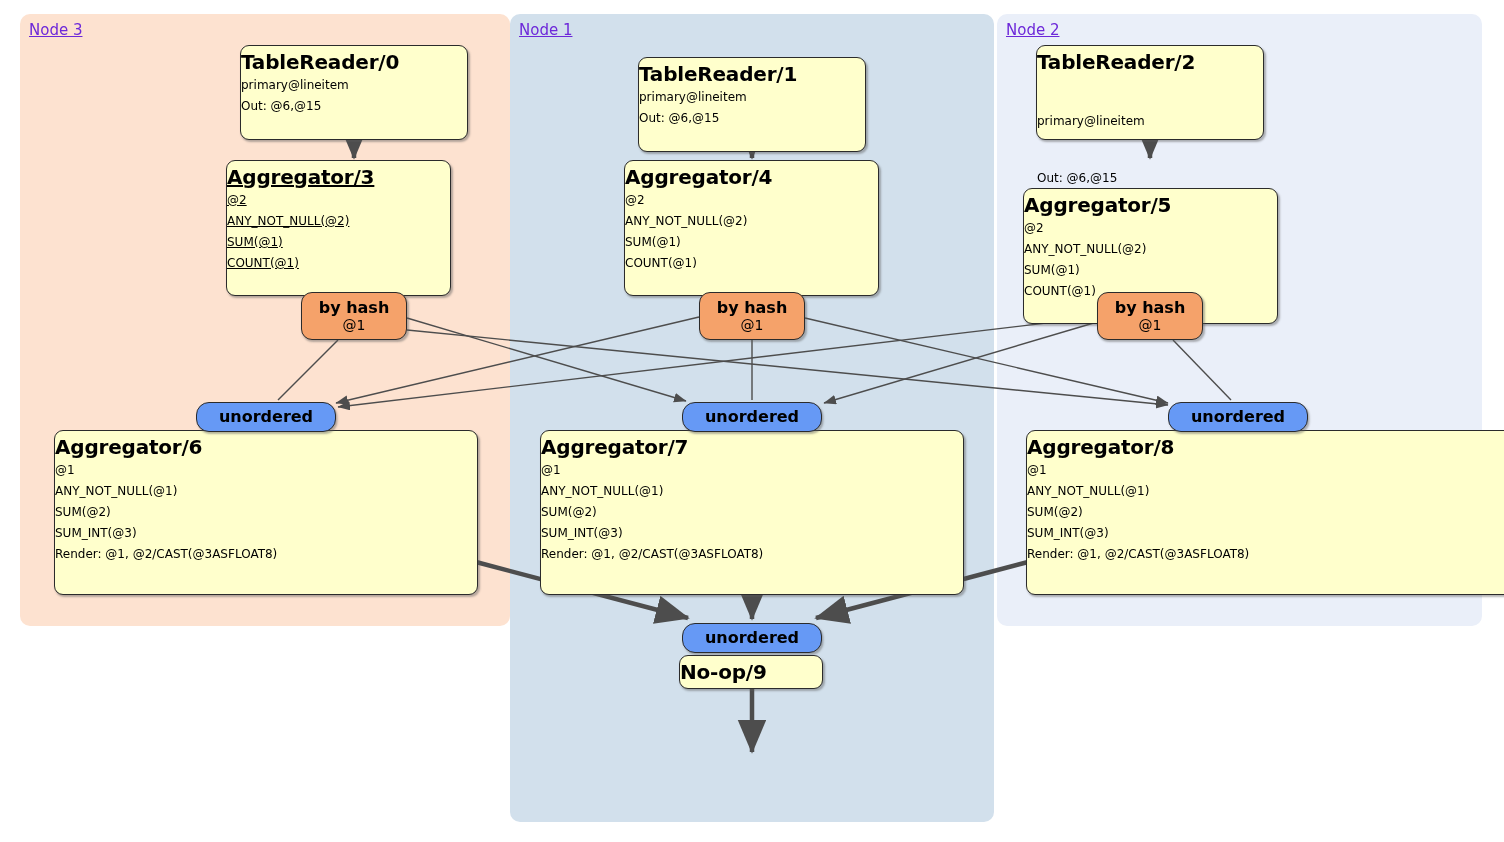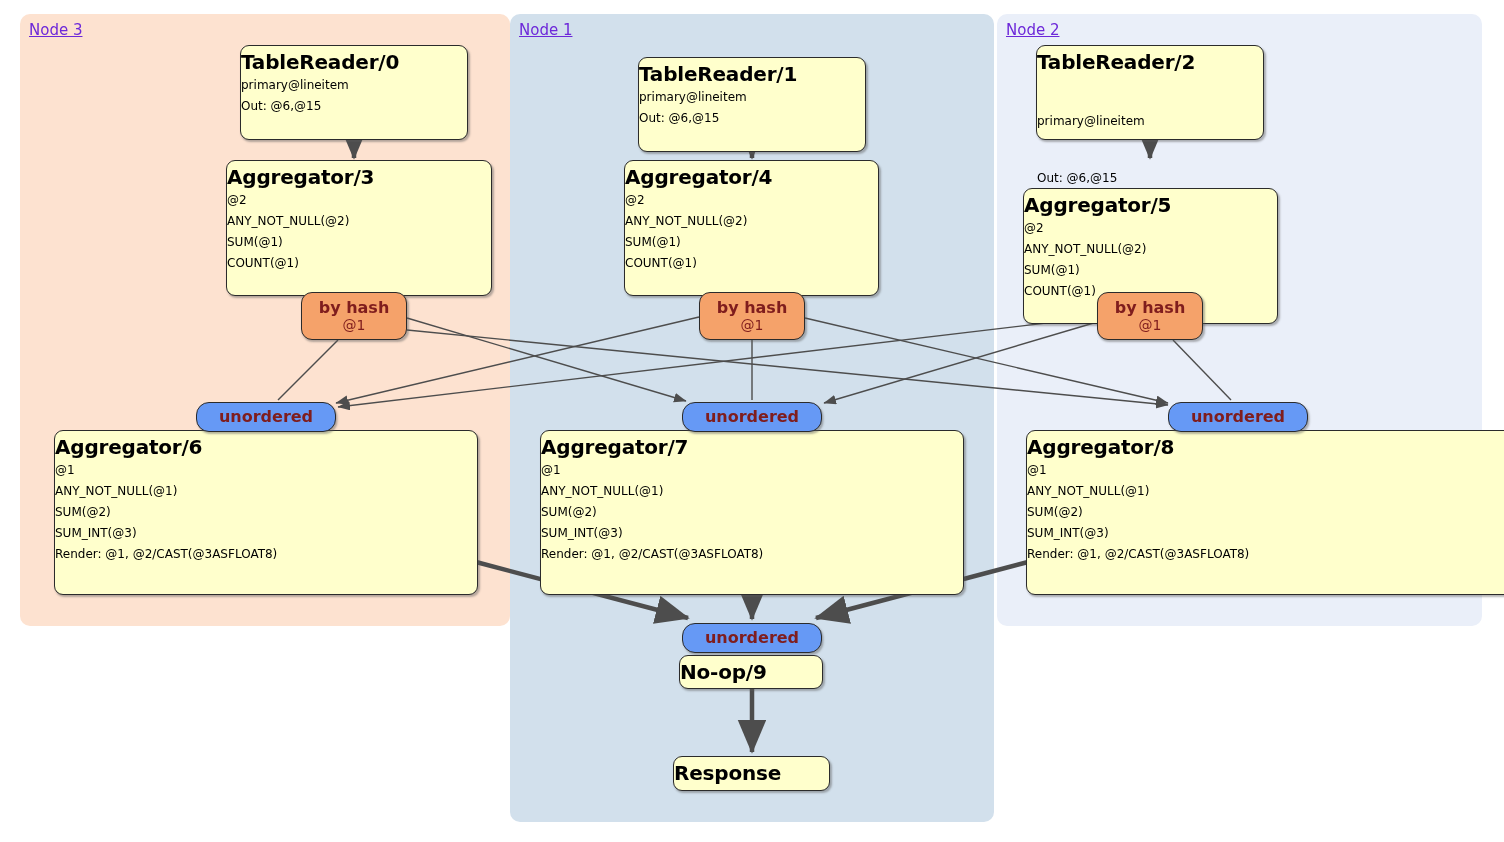--- a/index.html
+++ b/index.html
@@ -78,21 +78,21 @@
     position: absolute;
     box-sizing: border-box;
     border: 1.5px solid #2b2b2b;
     border-radius: 14px;
     box-shadow: 1.5px 2px 2px rgba(90,90,90,0.45);
     display: flex;
     flex-direction: column;
     align-items: center;
     justify-content: center;
     text-align: center;
-    color: #7f1d1d;
+    color: #000000;
   }
   .pill.blue {
     background: #6699f5;
     border-radius: 13px;
   }
   .pill.blue .p1 {
     font-weight: bold;
     font-size: 16px;
     line-height: 18px;
   }
@@ -169,21 +169,21 @@
     <div class="ln">primary@lineitem</div>
     <div class="ln">Out: @6,@15</div>
   </div>
 
   <div class="proc" style="left:1036px; top:45px; width:228px; height:95px;gap:36px;">
     <div class="ttl">TableReader/2</div>
     <div class="ln">primary@lineitem</div>
     <div class="ln">Out: @6,@15</div>
   </div>
 
-  <div class="proc" style="left:226px; top:160px; width:266px; height:136px;">
+  <div class="proc" style="left:226px; top:160px; width:225px; height:136px;text-decoration:underline;">
     <div class="ttl">Aggregator/3</div>
     <div class="ln">@2</div>
     <div class="ln">ANY_NOT_NULL(@2)</div>
     <div class="ln">SUM(@1)</div>
     <div class="ln">COUNT(@1)</div>
   </div>
 
   <div class="proc" style="left:624px; top:160px; width:255px; height:136px;">
     <div class="ttl">Aggregator/4</div>
     <div class="ln">@2</div>
@@ -224,23 +224,20 @@
     <div class="ln">ANY_NOT_NULL(@1)</div>
     <div class="ln">SUM(@2)</div>
     <div class="ln">SUM_INT(@3)</div>
     <div class="ln">Render: @1, @2/CAST(@3ASFLOAT8)</div>
   </div>
 
   <div class="proc single" style="left:679px; top:655px; width:144px; height:34px;">
     <div class="ttl">No-op/9</div>
   </div>
 
-  <div class="proc single" style="left:673px; top:756px; width:157px; height:35px;">
-    <div class="ttl">Response</div>
-  </div>
 
   <div class="pill orange" style="left:301px; top:292px; width:106px; height:48px;">
     <div class="p1">by hash</div>
     <div class="p2">@1</div>
   </div>
   <div class="pill orange" style="left:699px; top:292px; width:106px; height:48px;">
     <div class="p1">by hash</div>
     <div class="p2">@1</div>
   </div>
   <div class="pill orange" style="left:1097px; top:292px; width:106px; height:48px;">

